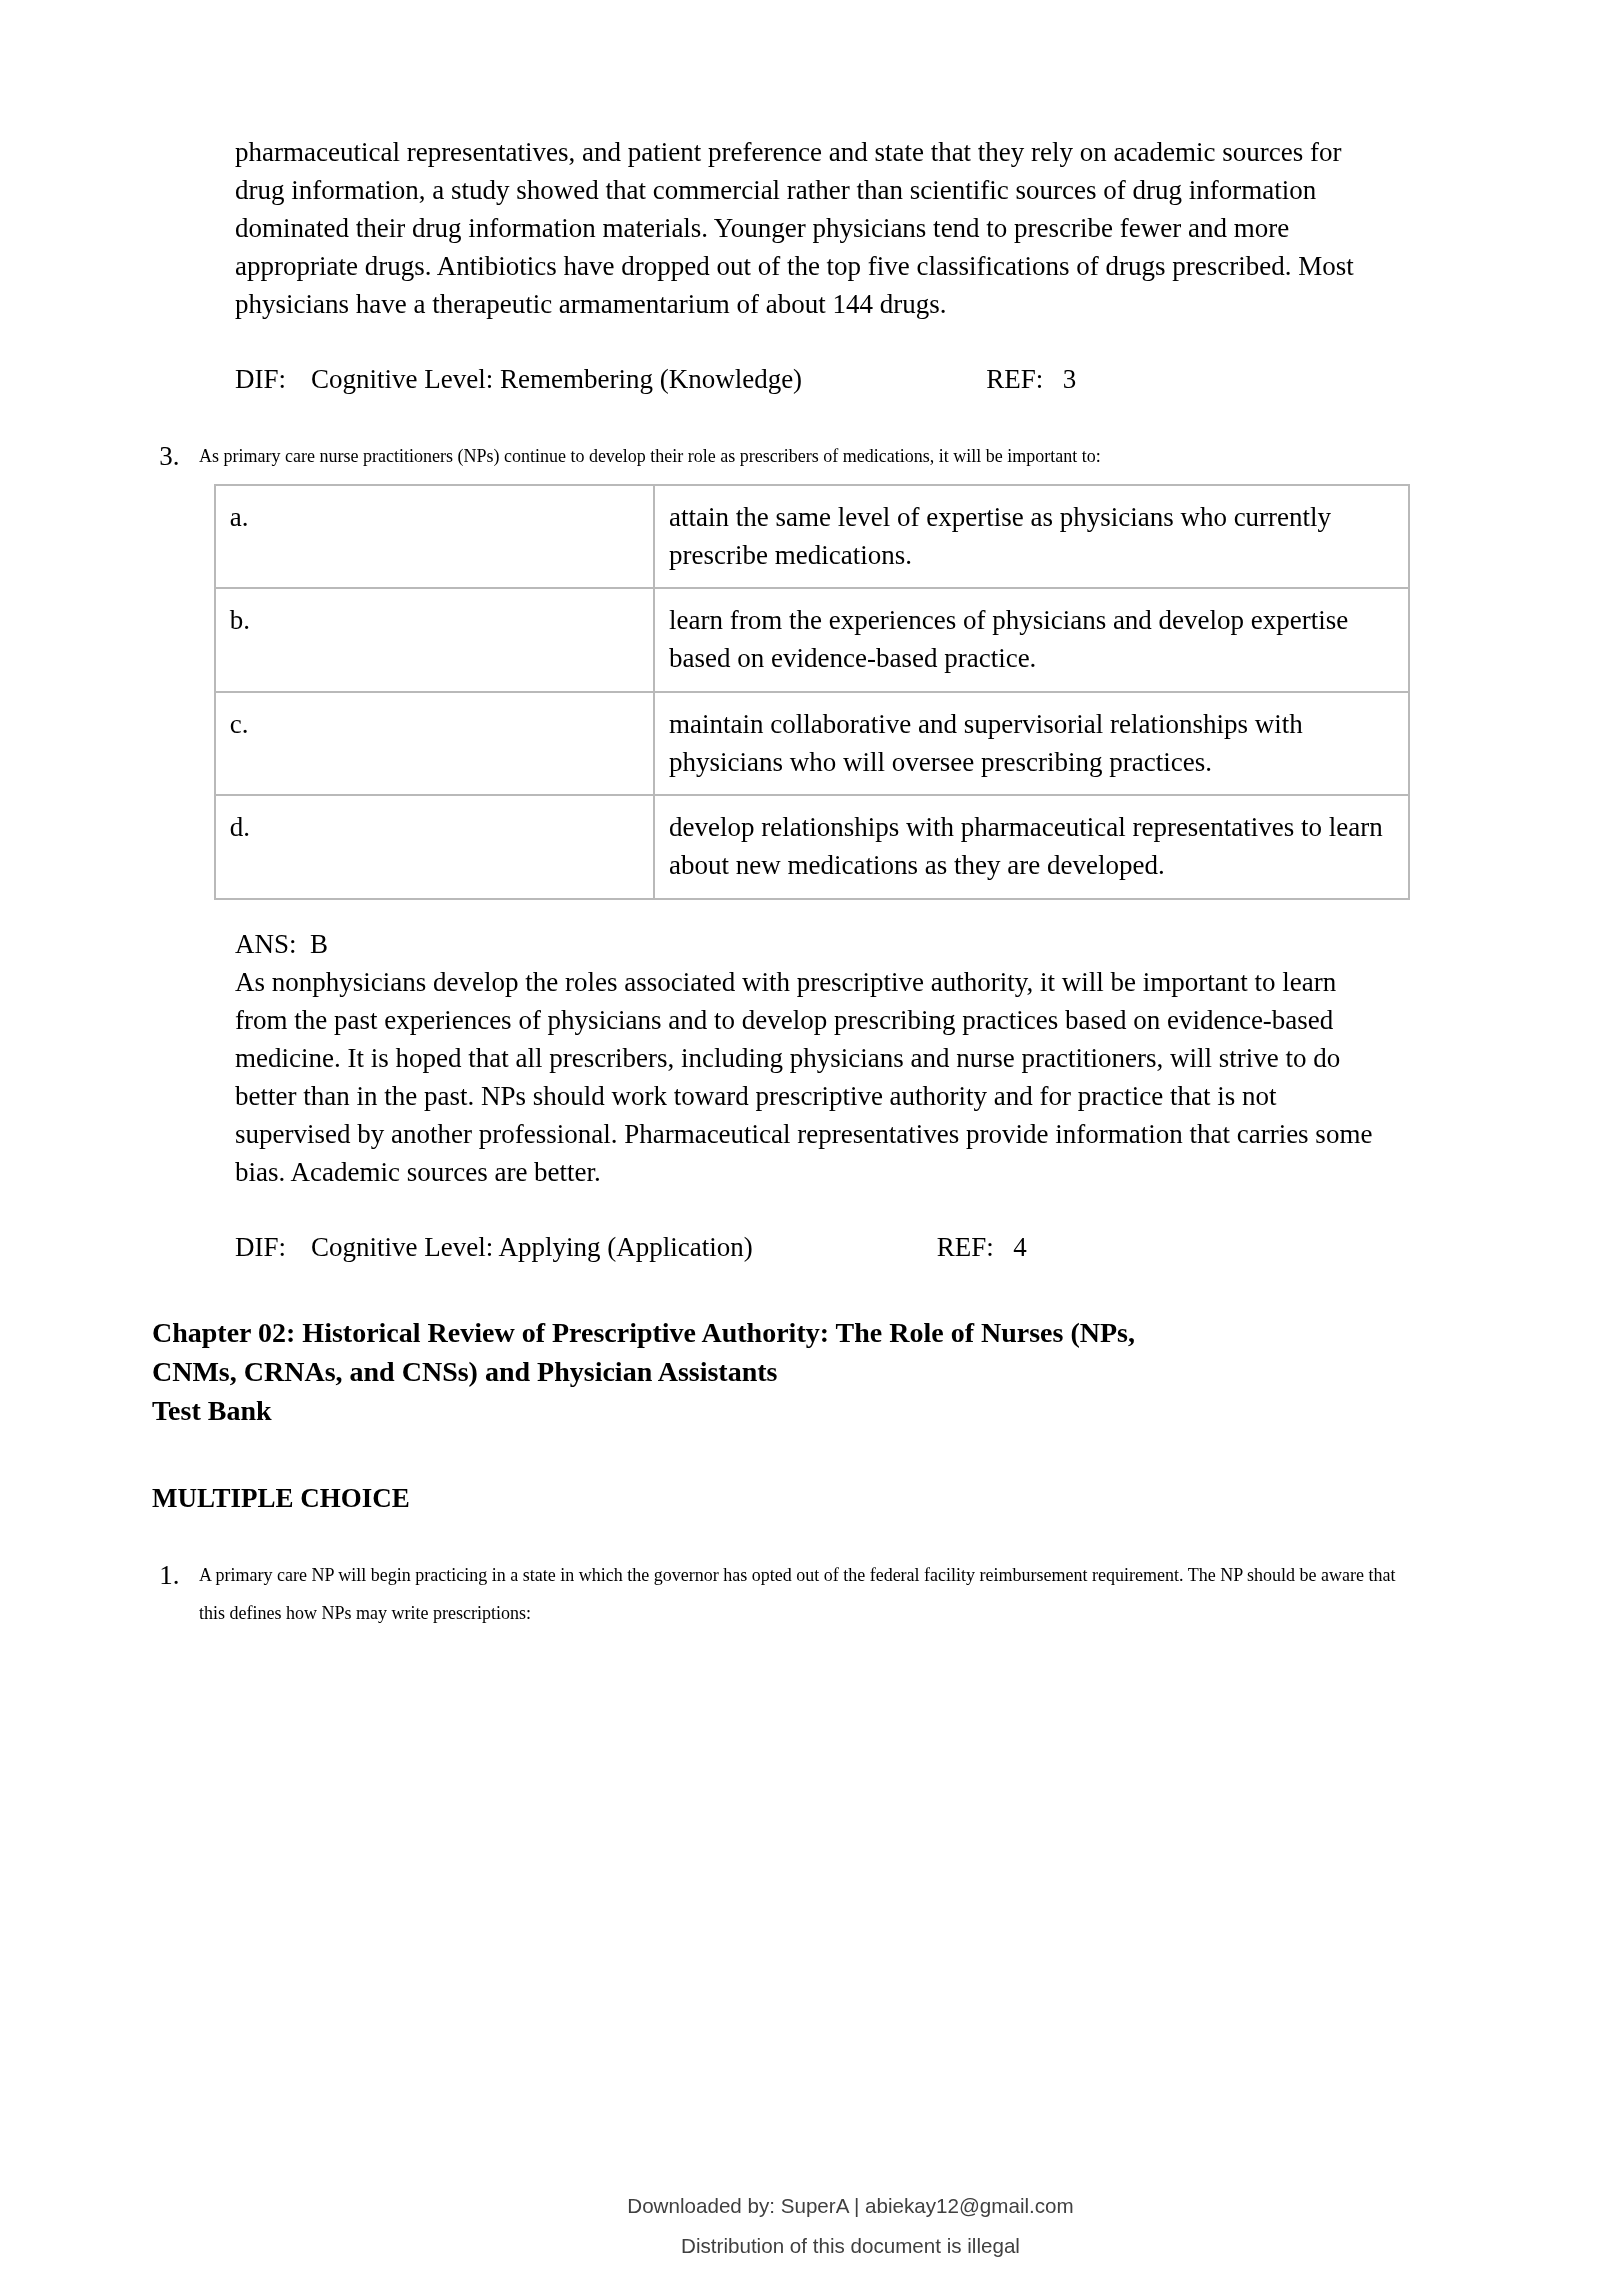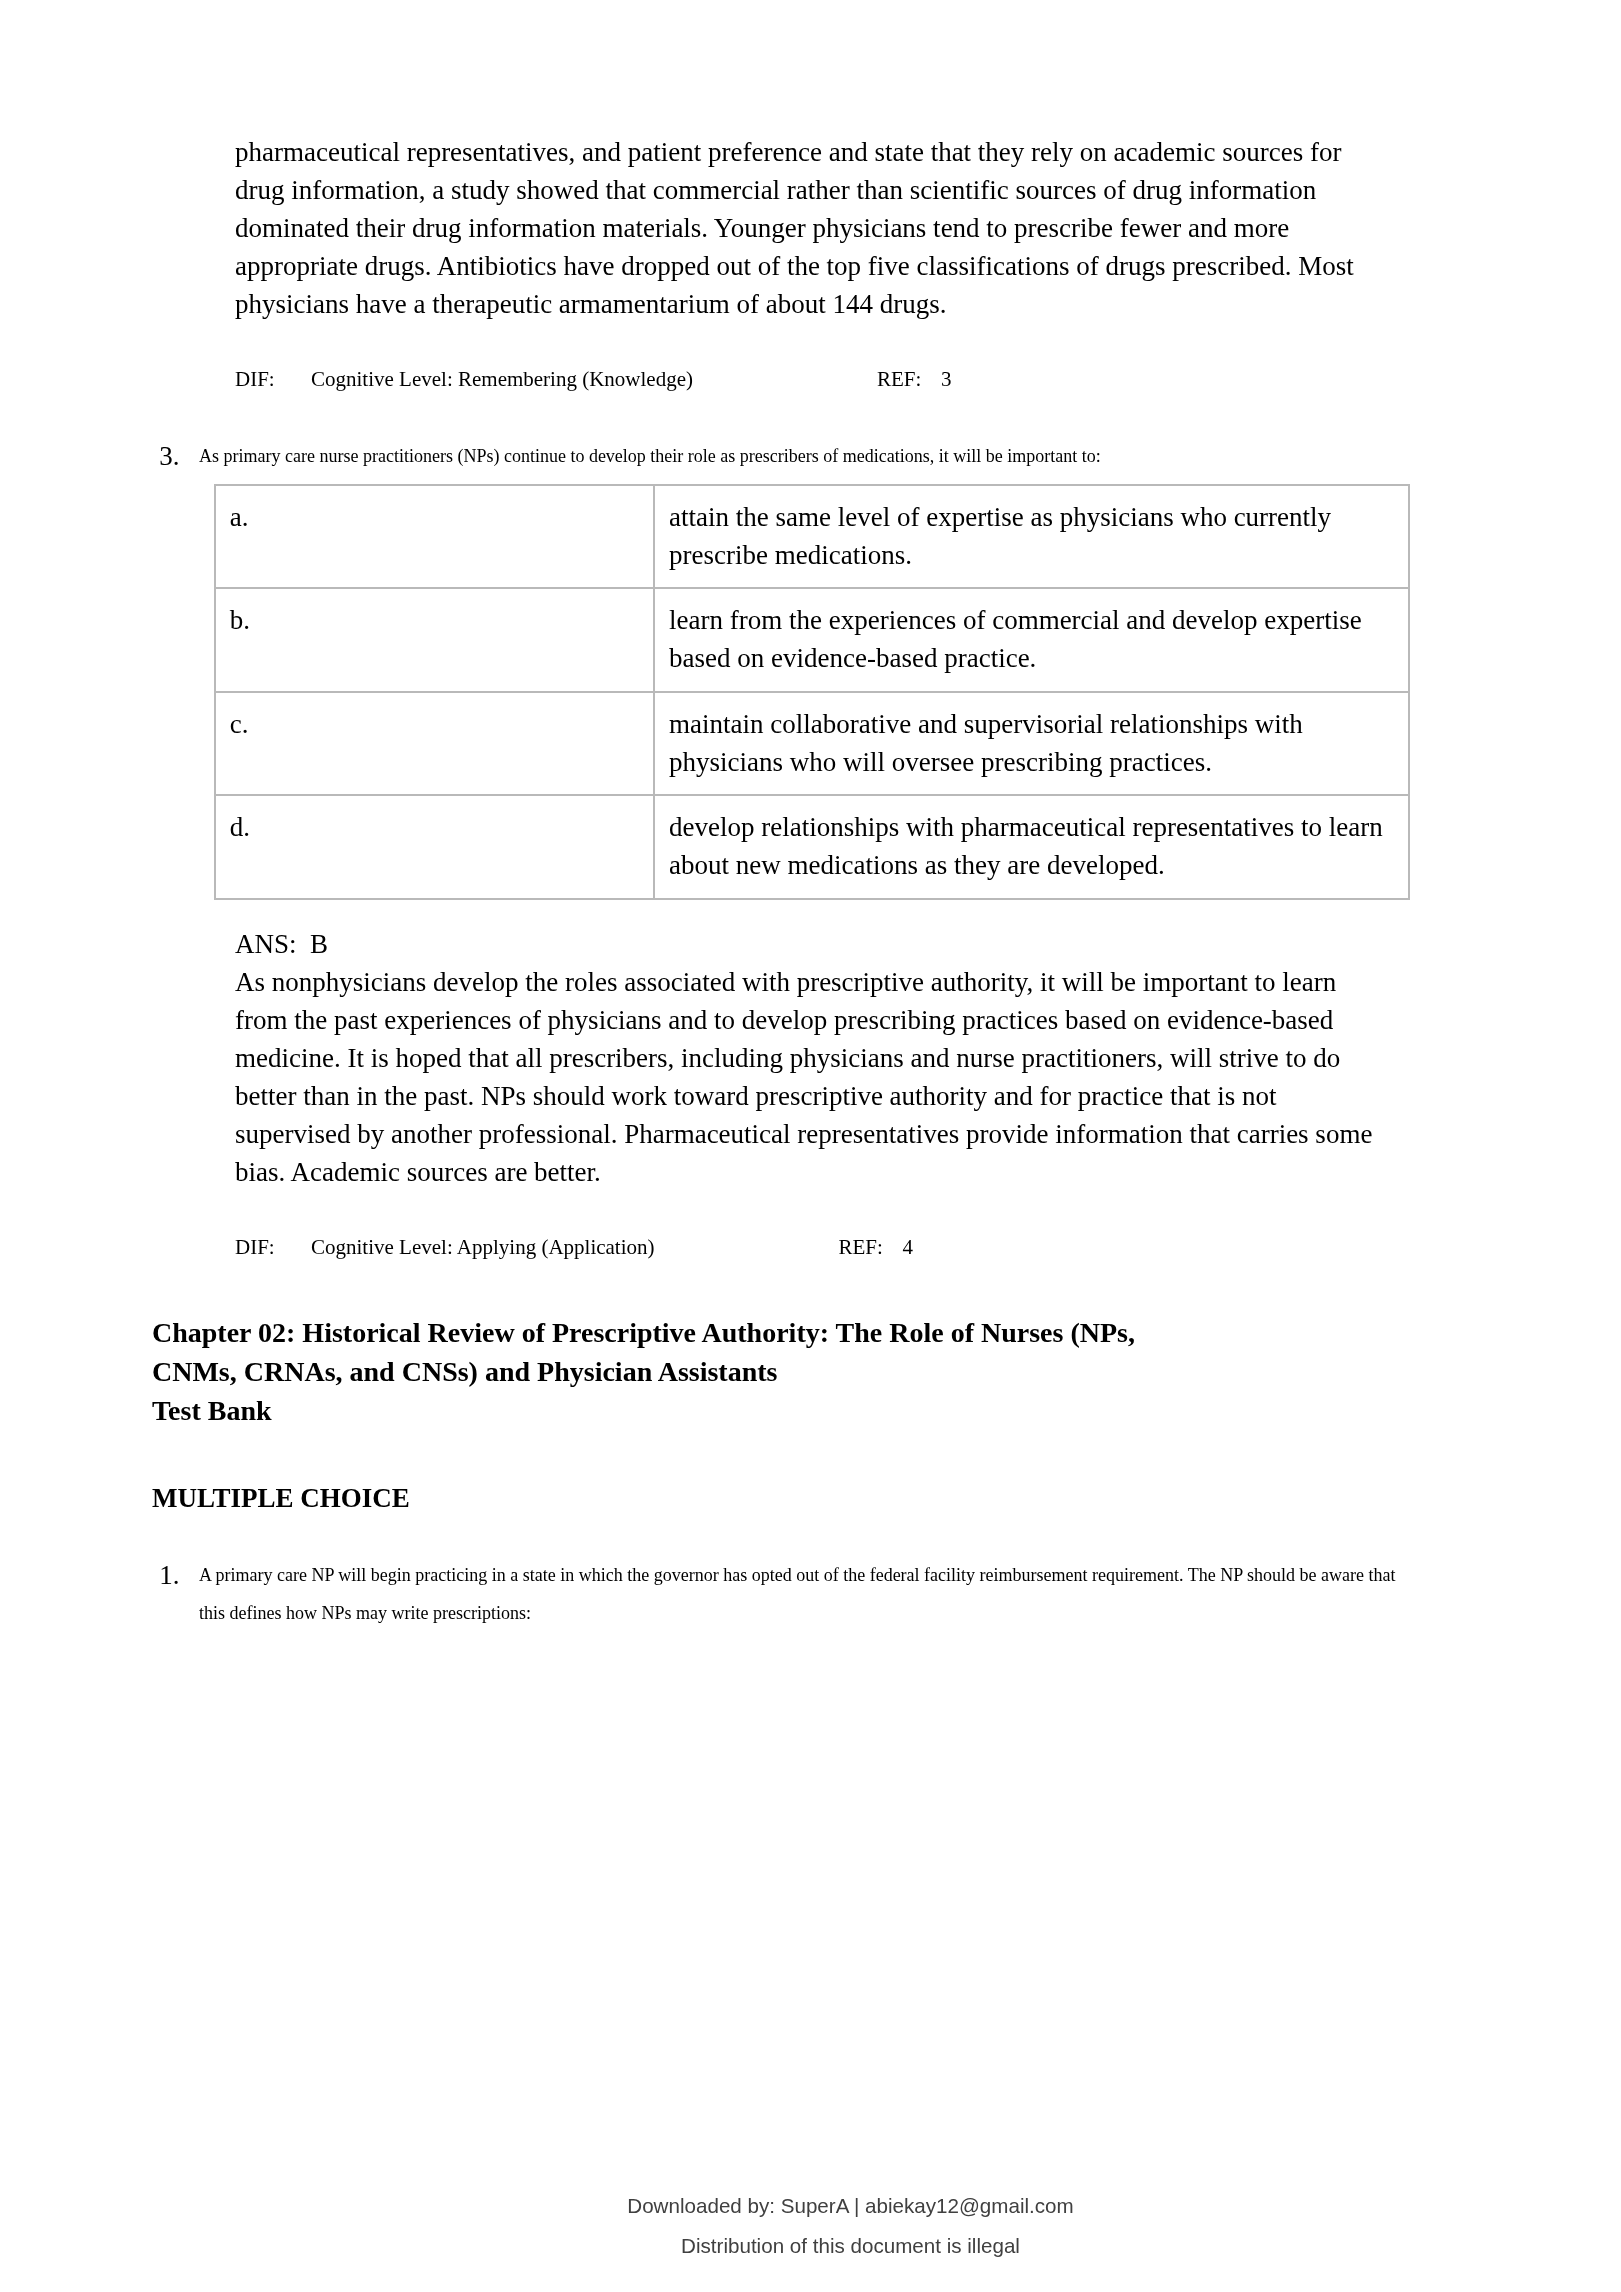--- a/index.html
+++ b/index.html
@@ -32,21 +32,21 @@
     line-height: 38px;
     margin: 8px;
     text-align: left;
   }
   .indent-para {
     margin-left: 83px;
     width: 1157px;
   }
   .difline {
     margin-left: 83px;
-    font-size: 21px;
+    font-size: 27px;
     line-height: 38px;
     margin-top: 37px;
     display: flex;
   }
   .dif-label { width: 76px; flex: 0 0 auto; }
   .dif-value { flex: 0 0 auto; }
   .ref-block {
     margin-left: 184px;
     display: flex;
   }
@@ -155,21 +155,21 @@
     </div>
 
     <table class="options">
       <tbody>
         <tr>
           <td class="opt-letter">a.</td>
           <td class="opt-text">attain the same level of expertise as physicians who currently prescribe medications.</td>
         </tr>
         <tr>
           <td class="opt-letter">b.</td>
-          <td class="opt-text">learn from the experiences of commercial and develop expertise based on evidence-based practice.</td>
+          <td class="opt-text">learn from the experiences of physicians and develop expertise based on evidence-based practice.</td>
         </tr>
         <tr>
           <td class="opt-letter">c.</td>
           <td class="opt-text">maintain collaborative and supervisorial relationships with physicians who will oversee prescribing practices.</td>
         </tr>
         <tr>
           <td class="opt-letter">d.</td>
           <td class="opt-text">develop relationships with pharmaceutical representatives to learn about new medications as they are developed.</td>
         </tr>
       </tbody>

